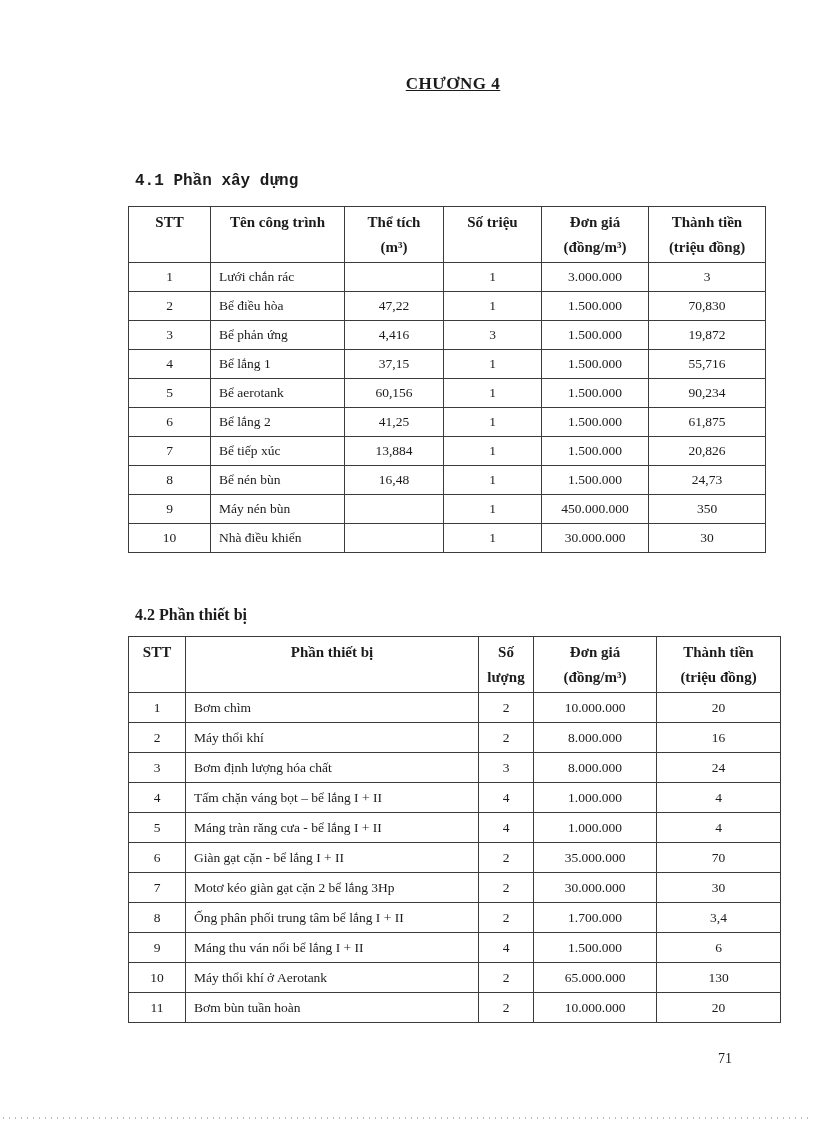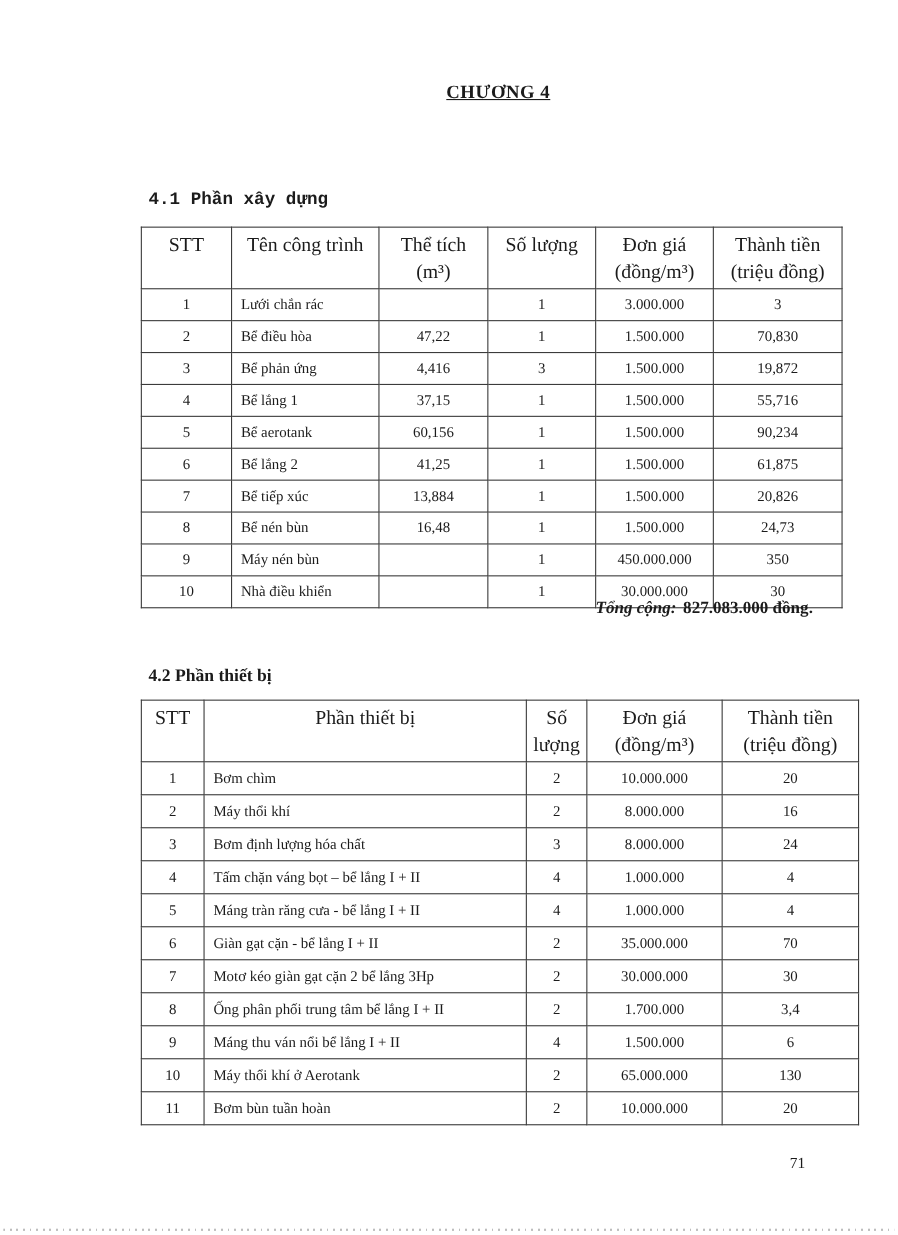--- a/index.html
+++ b/index.html
@@ -22,22 +22,22 @@
   .s1 { top:172px;font-family:Liberation Mono, monospace; }
   .s2 { top:606px; }
   table.tbl {
     position:absolute; left:128px; border-collapse:collapse; table-layout:fixed;
     font-size:13.5px;
   }
   .t1 { top:206px; width:637px; }
   .t2 { top:636px; width:652px; }
   .tbl th, .tbl td { border:1px solid #3b3b3b; overflow:hidden; }
   .tbl th {
-    font-weight:normal; vertical-align:top; text-align:center;
-    height:52px; padding:3px 2px 0 2px; line-height:25px; font-size:18px;
+    font-weight:bold; vertical-align:top; text-align:center;
+    height:52px; padding:3px 2px 0 2px; line-height:25px; font-size:15px;
   }
   .tbl th .hline { display:block; }
   .t1 td { height:28px; }
   .t2 td { height:29px; }
   .tbl td { text-align:center; vertical-align:middle; padding:0 2px; }
   .tbl td:nth-child(2) { text-align:left; padding-left:8px;margin-left:24px; }
   .total-line {
     position:absolute; top:544px; left:128px; width:637px;
     text-align:right; padding-right:26px; box-sizing:border-box;
     font-size:15.5px; font-weight:bold;
@@ -79,21 +79,21 @@
           </th>
         <th>
             <span class="hline">Tên công trình</span>
             <span class="hline"></span>
           </th>
         <th>
             <span class="hline">Thể tích</span>
             <span class="hline">(m³)</span>
           </th>
         <th>
-            <span class="hline">Số lượng</span>
+            <span class="hline">Số triệu</span>
             <span class="hline"></span>
           </th>
         <th>
             <span class="hline">Đơn giá</span>
             <span class="hline">(đồng/m³)</span>
           </th>
         <th>
             <span class="hline">Thành tiền</span>
             <span class="hline">(triệu đồng)</span>
           </th>
@@ -176,23 +176,20 @@
           <td>10</td>
           <td>Nhà điều khiển</td>
           <td></td>
           <td>1</td>
           <td>30.000.000</td>
           <td>30</td>
         </tr>
       </tbody>
   </table>
 
-  <div class="total-line">
-    <span class="total-label">Tổng cộng:</span><span class="total-value">827.083.000 đồng.</span>
-  </div>
 
   <div class="sec-heading s2">4.2 Phần thiết bị</div>
 
   <table class="tbl t2">
     <colgroup>
       <col style="width:57px">
         <col style="width:293px">
         <col style="width:55px">
       <col style="width:123px">
         <col style="width:124px">

